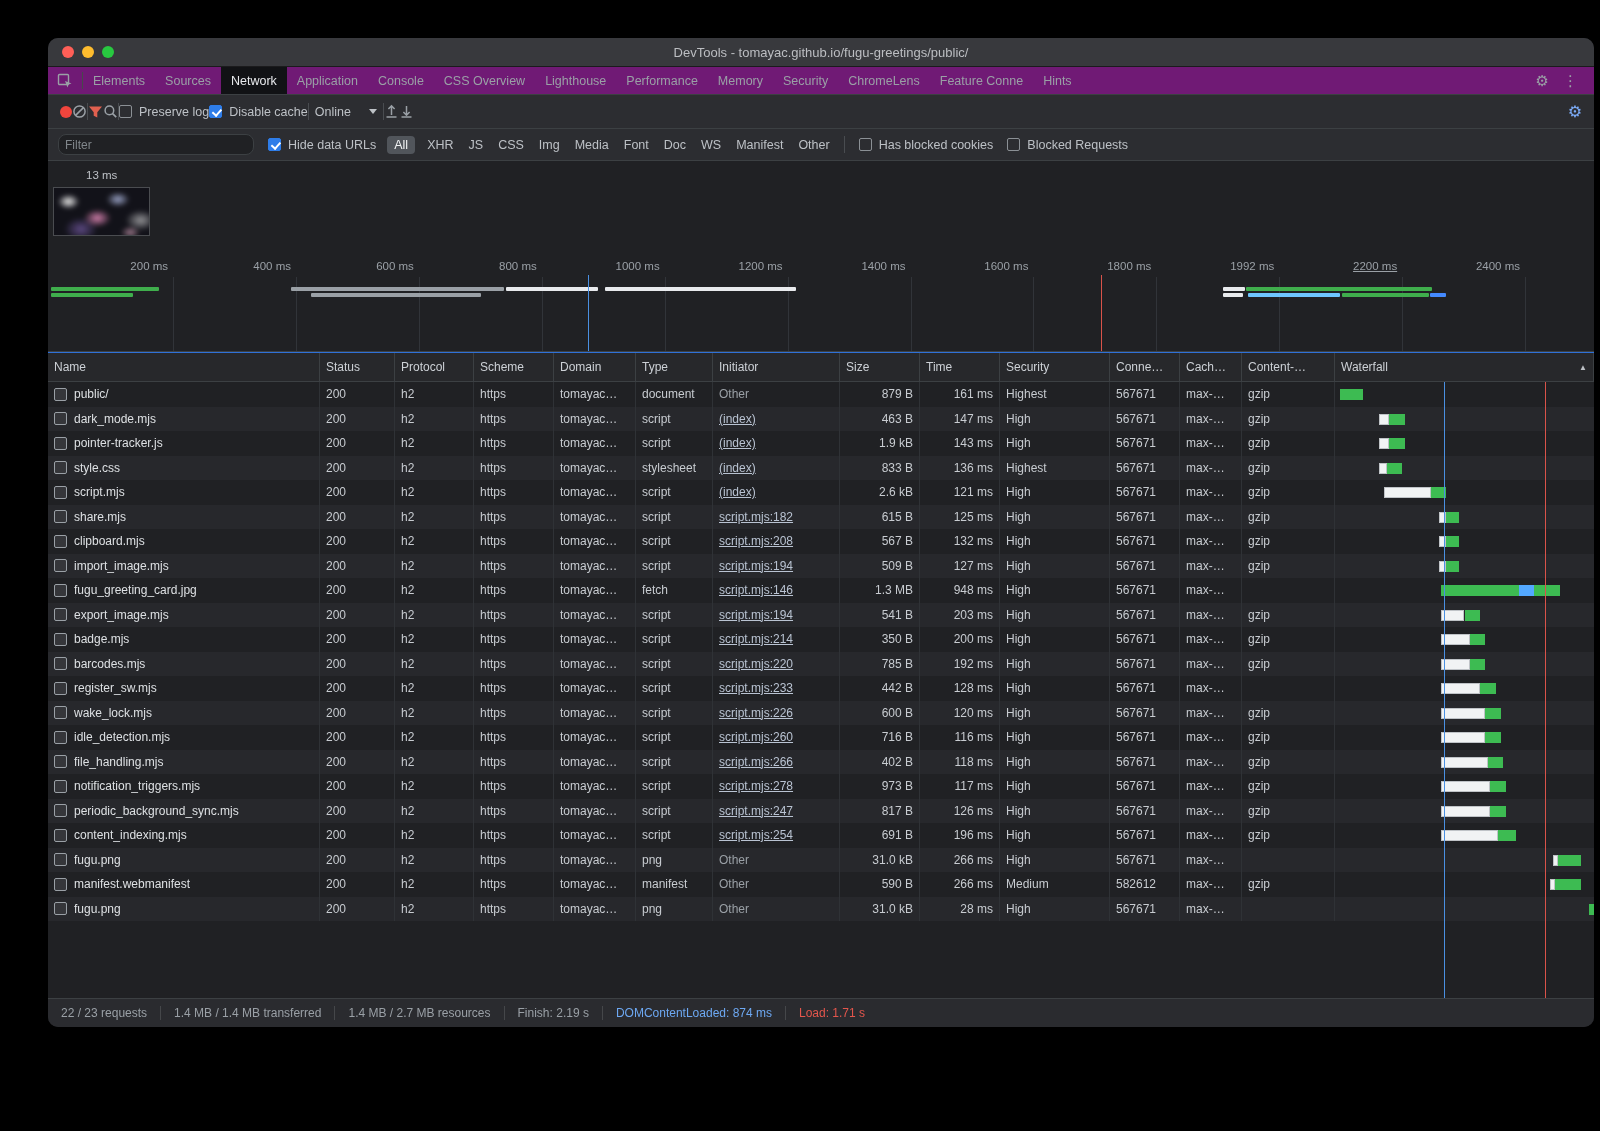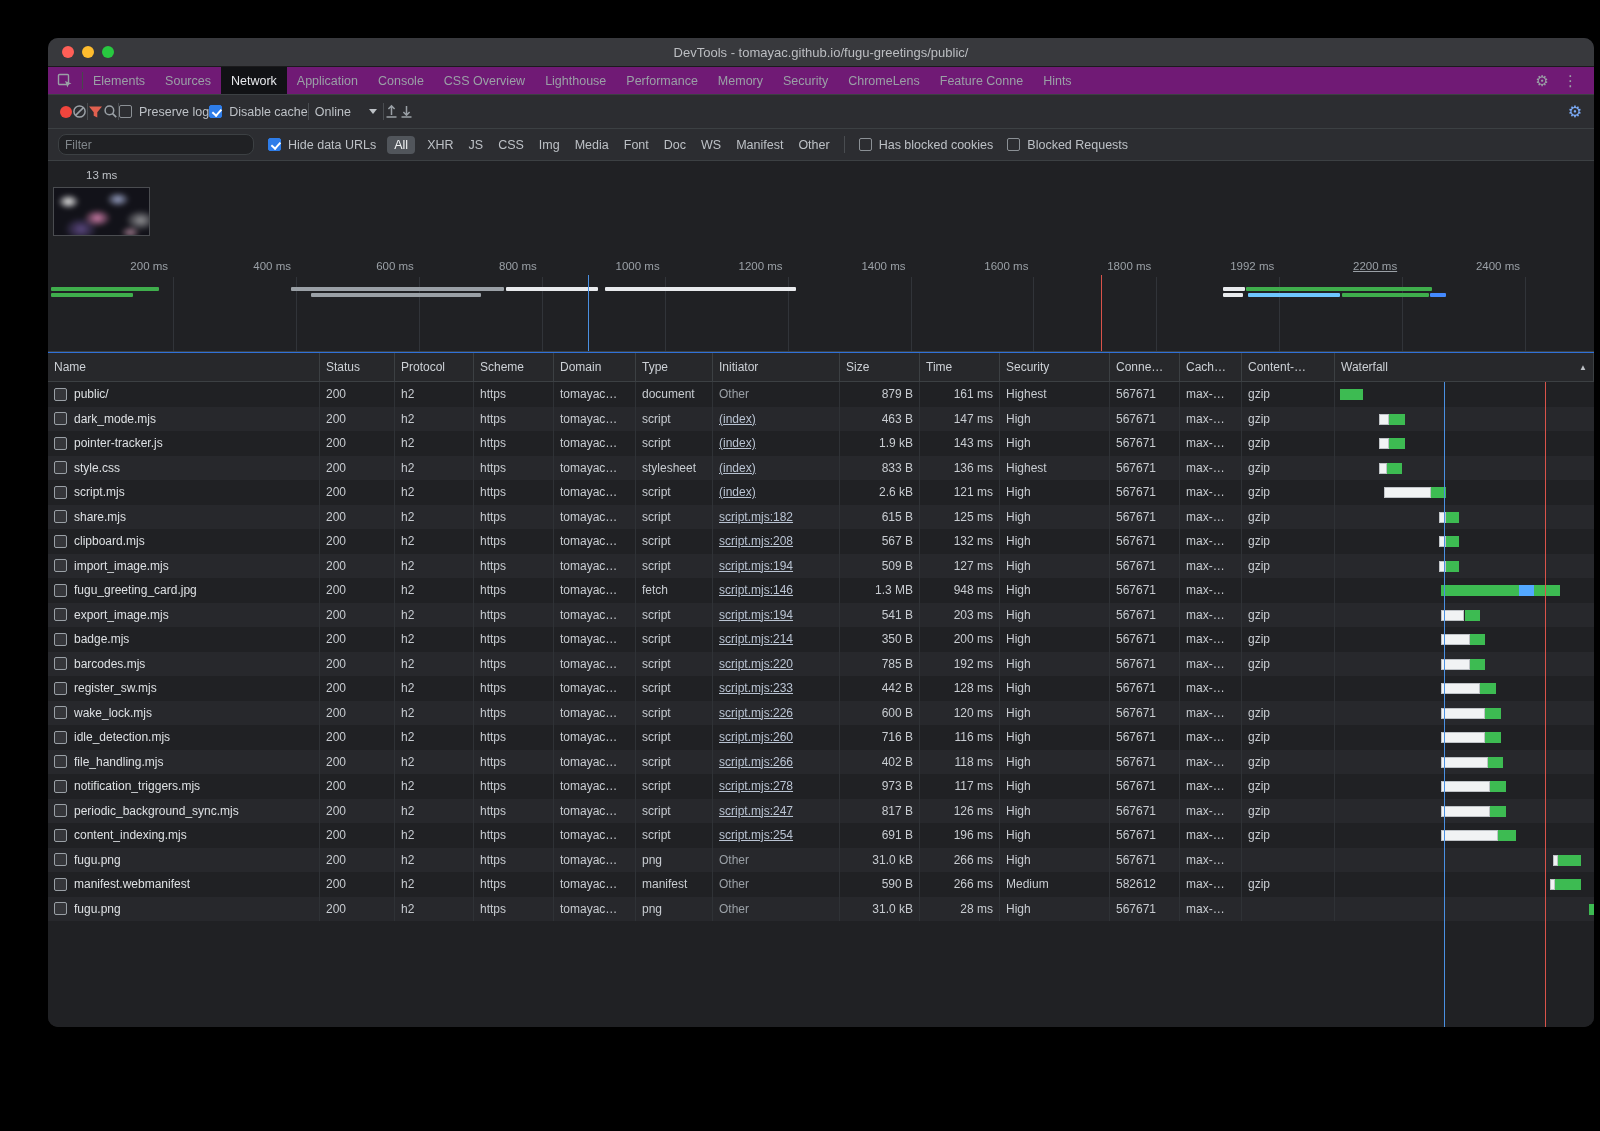--- a/index.html
+++ b/index.html
@@ -799,14 +799,22 @@
             <span class="wf-seg g" style="left: 98%; width: 4%;"></span>
           </div>
         </div>
         <div class="wf-overlay">
           <span class="wf-line dcl" style="left: 42%;"></span>
           <span class="wf-line load" style="left: 81%;"></span>
         </div>
       </div>
   </div>
 
+  <div class="statusbar" id="statusbar">
+      <span class="sb-item">22 / 23 requests</span>
+      <span class="sb-item">1.4 MB / 1.4 MB transferred</span>
+      <span class="sb-item">1.4 MB / 2.7 MB resources</span>
+      <span class="sb-item">Finish: 2.19 s</span>
+      <span class="sb-item blue">DOMContentLoaded: 874 ms</span>
+      <span class="sb-item red">Load: 1.71 s</span>
+    </div>
 
 </div>
 
 </body></html>

